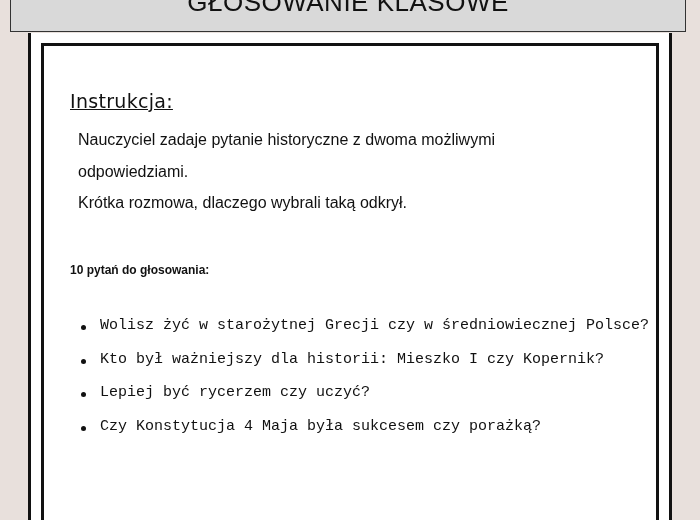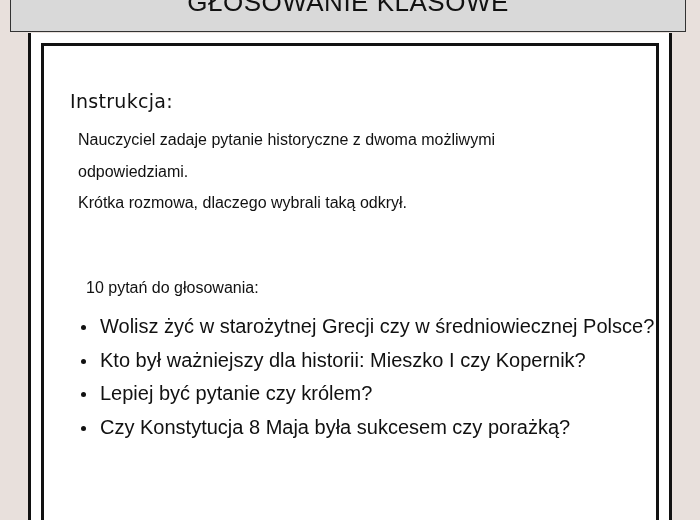--- a/index.html
+++ b/index.html
@@ -24,34 +24,35 @@
       background: #fff; border-left: 3px solid #111; border-right: 3px solid #111;
       box-sizing: border-box;
     }
     .inner {
       position: absolute; left: 41px; top: 43px; width: 618px; height: 500px;
       background: #fff; border: 3px solid #111; box-sizing: border-box;
     }
     .heading {
       position: absolute; left: 70px; top: 90px;
       font-family: "DejaVu Sans", sans-serif; font-size: 19px; font-weight: normal;
-      letter-spacing: 0.3px; margin: 0;
+      letter-spacing: 0.3px; margin: 0; text-decoration: underline;
     }
     .instr {
       position: absolute; left: 70px; top: 120px; width: 500px;
       font-size: 16px; line-height: 23.5px; margin: 0;
     }
     .instr p { margin: 8px; }
     .q-heading {
       position: absolute; left: 70px; top: 263px;
-      font-size: 16px; font-weight: normal; margin: 16px;
+      font-size: 12px; font-weight: bold; margin: 0;
     }
     .questions {
       position: absolute; left: 70px; top: 314px; margin: 0; padding: 0; list-style: none;
-      font-size: 20px;
+      font-size: 15px;
+      font-family: Liberation Mono, monospace;
     }
     .questions li {
       position: relative; padding-left: 30px; height: 33.5px; line-height: 24px;
     }
     .questions li::before {
       content: ""; position: absolute; left: 11px; top: 11px;
       width: 5px; height: 5px; border-radius: 50%; background: #111;
     }
   </style>
 </head>
@@ -70,15 +71,15 @@
   <p>Nauczyciel zadaje pytanie historyczne z dwoma możliwymi</p>
   <p>odpowiedziami.</p>
   <p>Krótka rozmowa, dlaczego wybrali taką odkrył.</p>
 </div>
 
 <h3 class="q-heading">10 pytań do głosowania:</h3>
 
 <ul class="questions">
   <li>Wolisz żyć w starożytnej Grecji czy w średniowiecznej Polsce?</li>
   <li>Kto był ważniejszy dla historii: Mieszko I czy Kopernik?</li>
-  <li>Lepiej być pytanie czy królem?</li>
-  <li>Czy Konstytucja 8 Maja była sukcesem czy porażką?</li>
+  <li>Lepiej być rycerzem czy uczyć?</li>
+  <li>Czy Konstytucja 4 Maja była sukcesem czy porażką?</li>
 </ul>
 
 </body></html>

